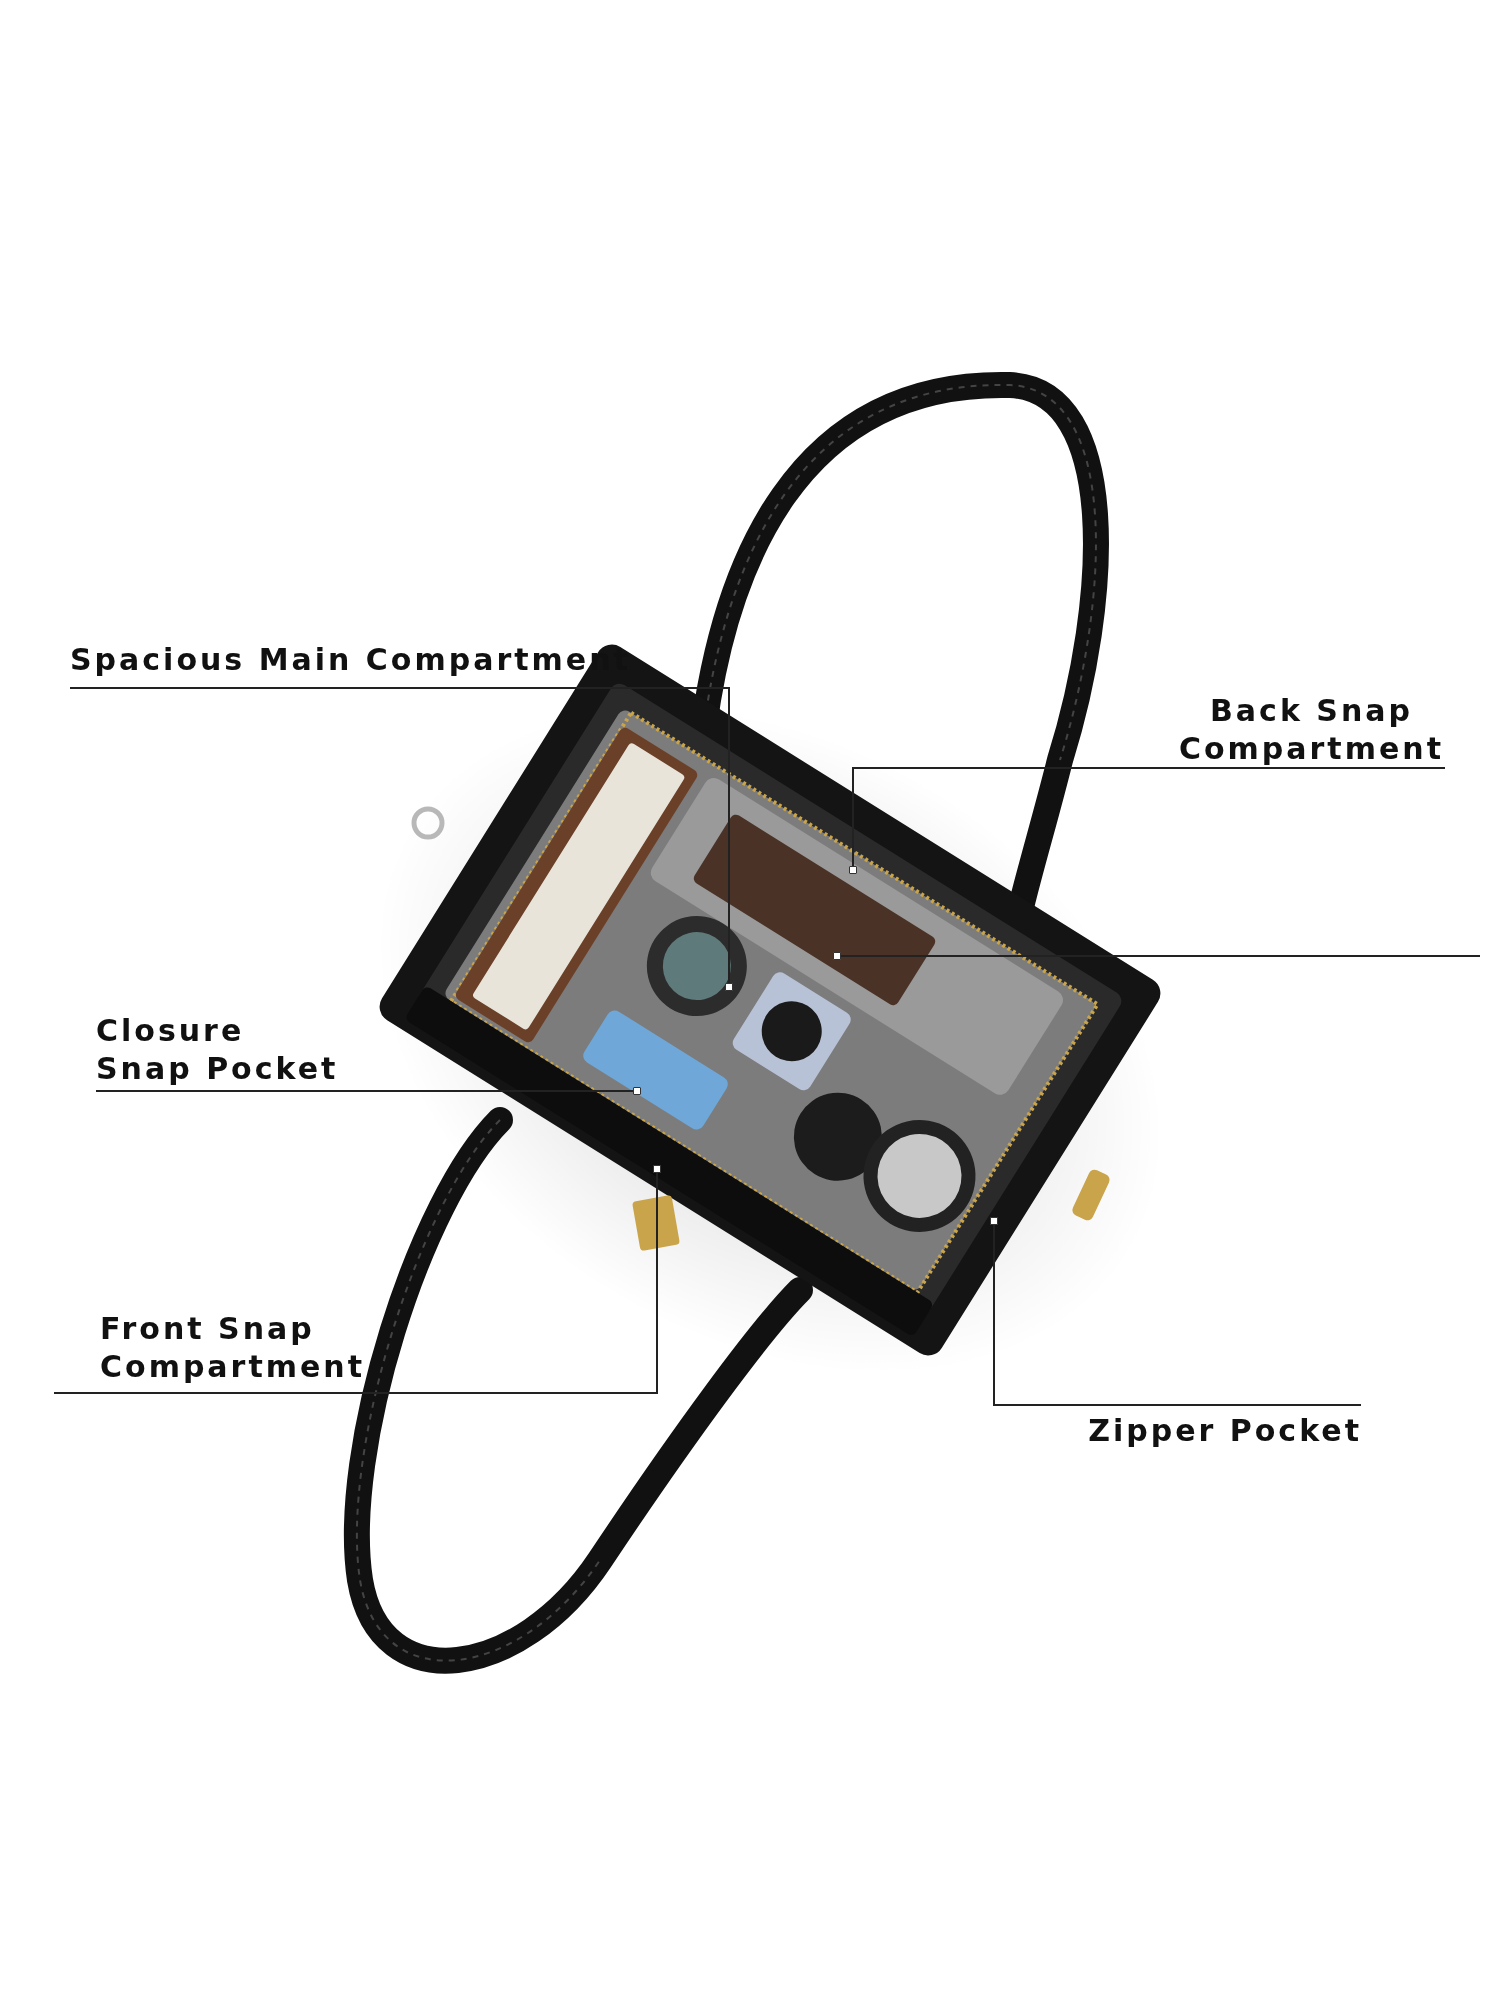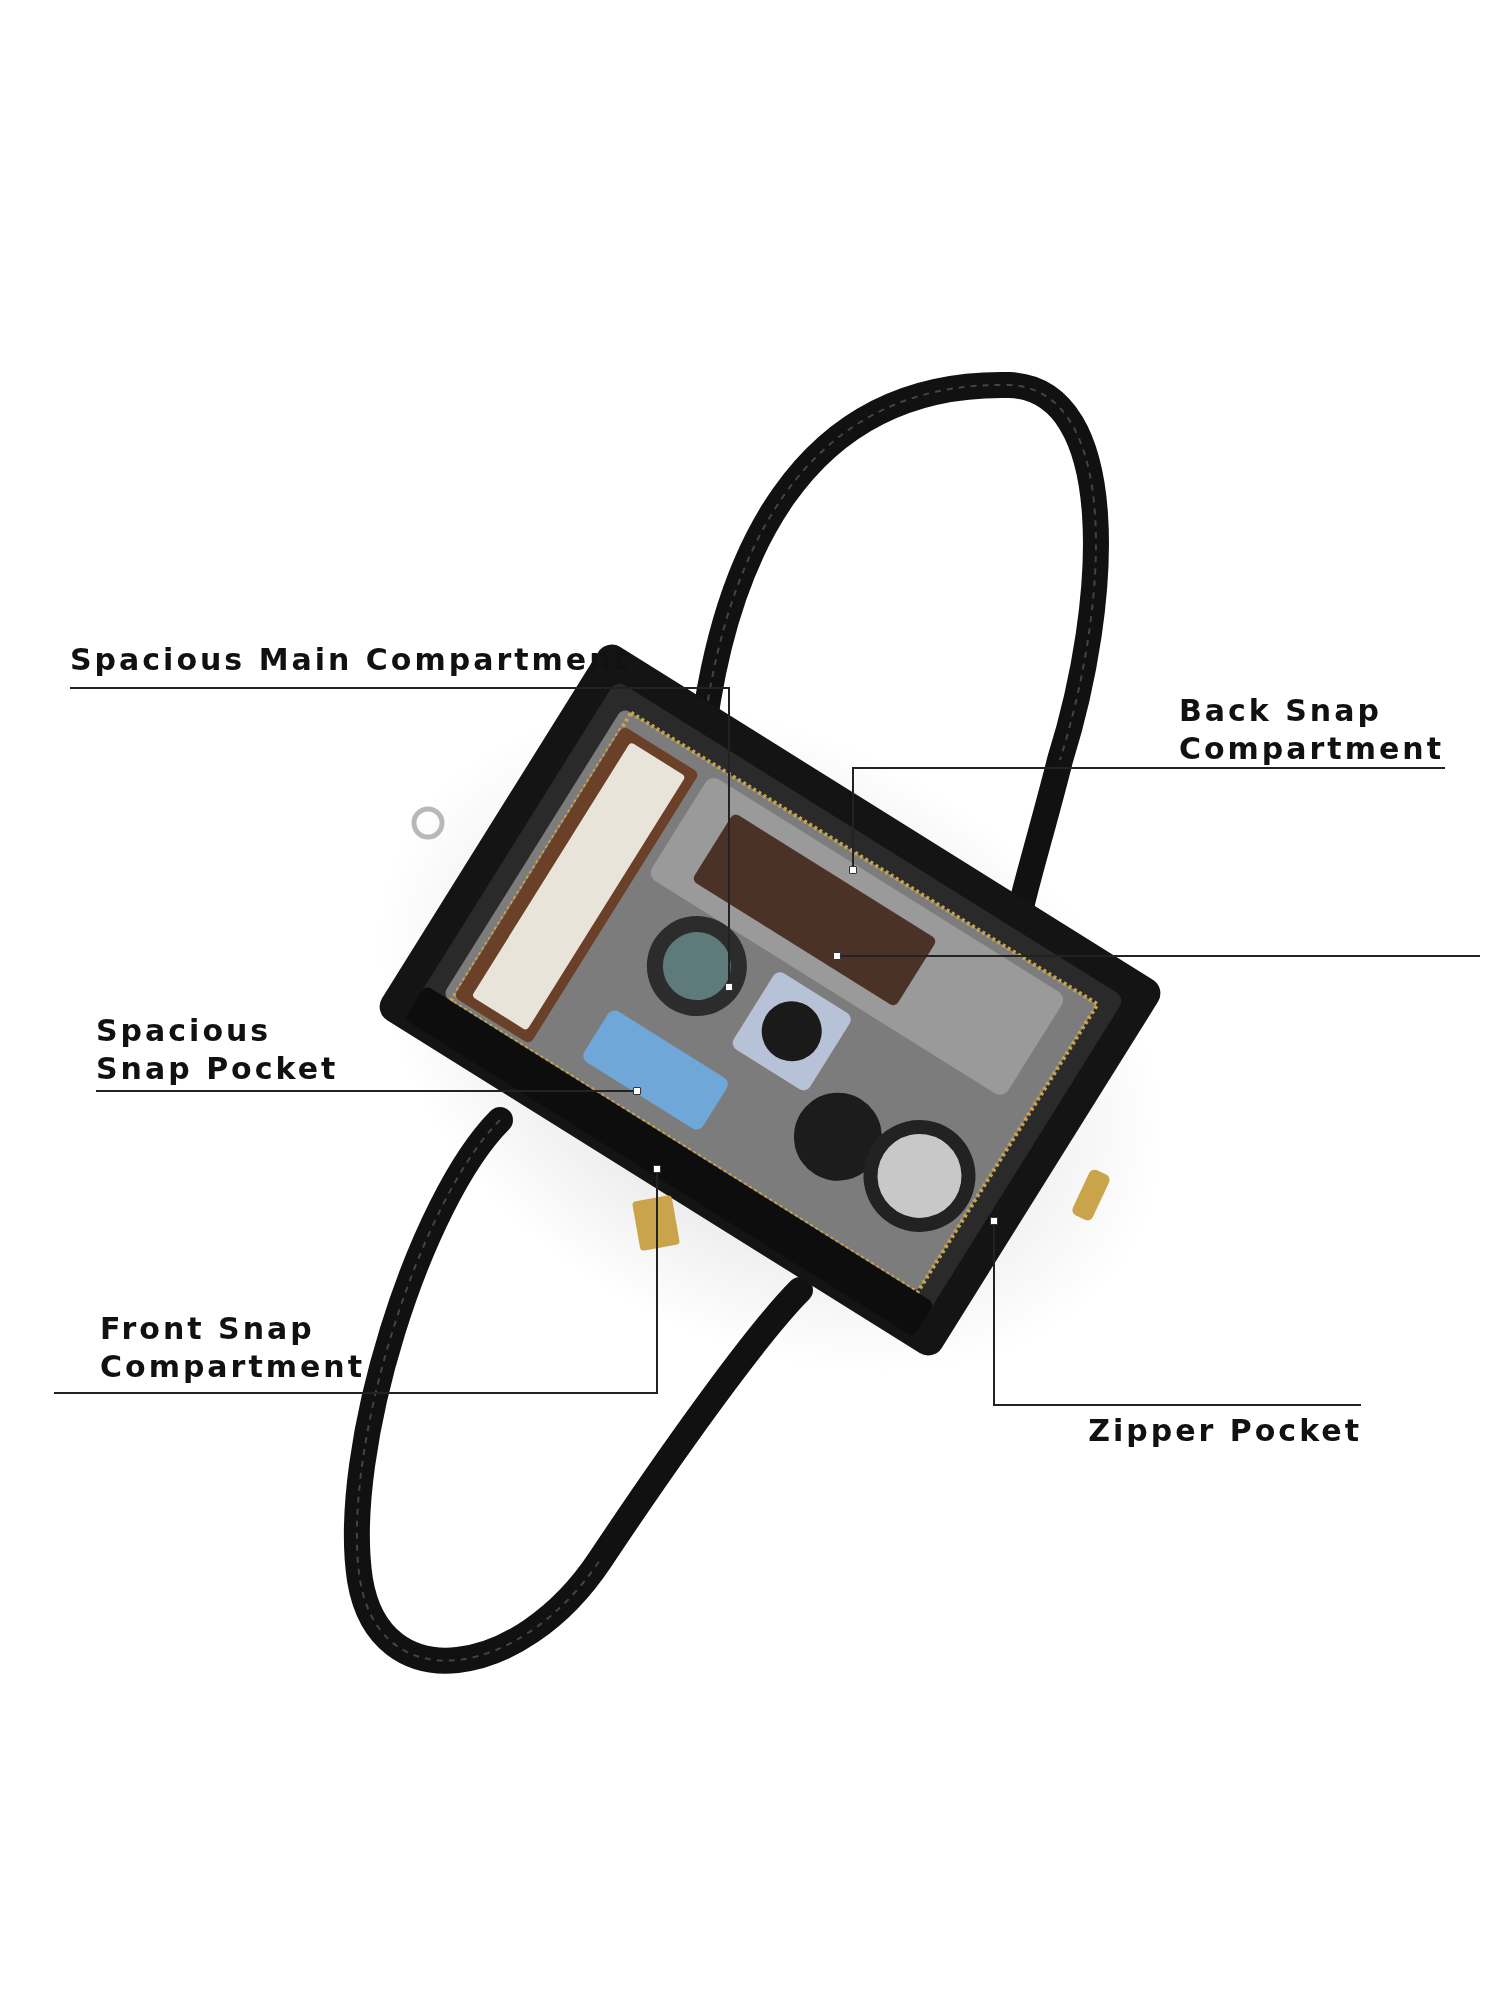--- a/index.html
+++ b/index.html
@@ -1,19 +1,19 @@
 <!DOCTYPE html>
 <html><head>
 <meta charset="utf-8">
 <style>
   html, body { margin:0; padding:0; background:#ffffff; }
   body { width:1500px; height:2000px; position:relative; overflow:hidden; font-family:"DejaVu Sans", "Liberation Sans", sans-serif; }
   .stage { position:absolute; left:0; top:0; width:1500px; height:1440px; }
   .label { position:absolute; font-weight:bold; font-size:30px; letter-spacing:3px; color:#111; line-height:38px; white-space:nowrap; }
-  .right { text-align:left; }
+  .right { text-align:center; }
   .line { position:absolute; background:#222; }
   .dot { position:absolute; width:6px; height:6px; background:#fff; border:1px solid #333; border-radius:1px; }
   svg { position:absolute; left:0; top:0; }
 </style>
 </head>
 <body>
 
 <div class="stage">
 
   <svg width="1500" height="2000" viewBox="0 0 1500 2000">
@@ -75,21 +75,21 @@
     <div>Compartment</div>
   </div>
   <div class="line" style="left:852px; top:767px; width:593px; height:2px;"></div>
   <div class="line" style="left:852px; top:767px; width:2px; height:102px;"></div>
   <div class="dot" style="left:849px; top:866px;"></div>
 
   <div class="line" style="left:836px; top:955px; width:644px; height:2px;"></div>
   <div class="dot" style="left:833px; top:952px;"></div>
 
   <div class="label" style="left:96px; top:1012px;">
-    <div>Spacious</div>
+    <div>Closure</div>
     <div>Snap Pocket</div>
   </div>
   <div class="line" style="left:96px; top:1090px; width:540px; height:2px;"></div>
   <div class="dot" style="left:633px; top:1087px;"></div>
 
   <div class="label" style="left:54px; top:1310px;margin-left:46px;">
     <div>Front Snap</div>
     <div>Compartment</div>
   </div>
   <div class="line" style="left:54px; top:1392px; width:604px; height:2px;"></div>

